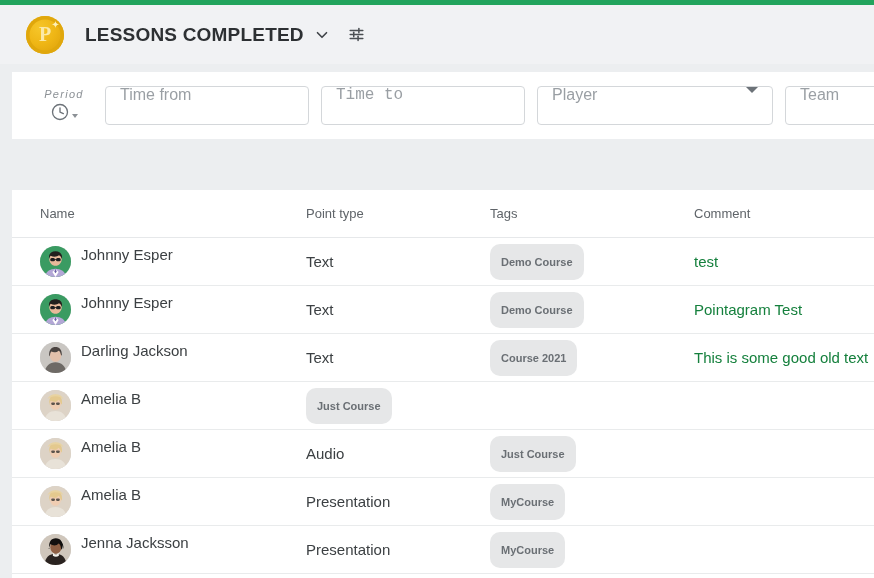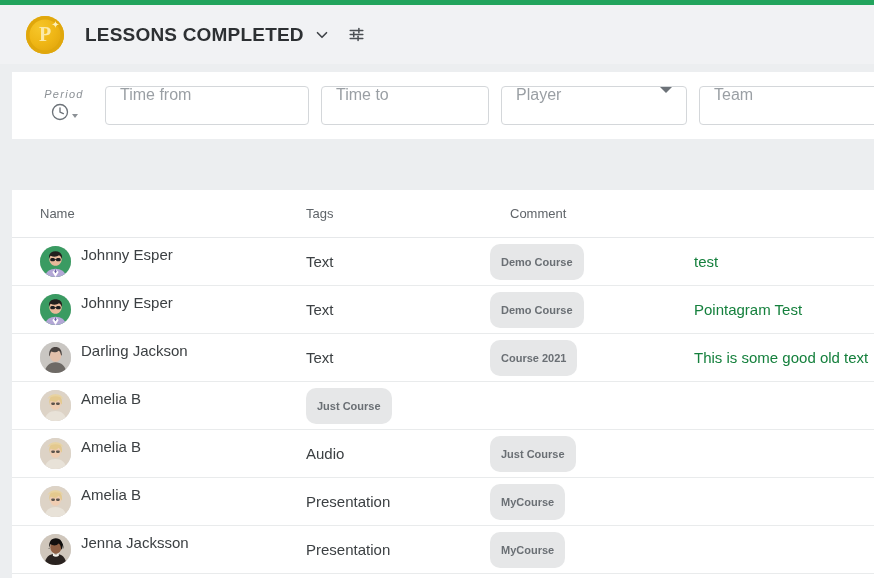--- a/index.html
+++ b/index.html
@@ -154,22 +154,22 @@
     flex: 0 0 auto;
     position: relative;
   }
   .field .field-text {
     font-size: 16px;
     color: #9a9fa4;
     line-height: 1;
     white-space: nowrap;
   }
   .field-timefrom { width: 204px; }
-  .field-timeto   { width: 168px; }
-  .field-player   { width: 186px; }
+  .field-timeto   { width: 204px; font-family: Liberation Mono, monospace; }
+  .field-player   { width: 236px; }
   .field-team     { width: 204px; }
 
   .select-caret {
     position: absolute;
     right: 14px;
     width: 0; height: 0;
     border-left: 6px solid transparent;
     border-right: 6px solid transparent;
     border-top: 6px solid #6c7278;
   }
@@ -311,20 +311,21 @@
 
     <div class="field field-team">
       <span class="field-text">Team</span>
     </div>
   </div>
 
   <div class="table-card">
 
     <div class="table-head">
       <div class="th col-name">Name</div>
+      <div class="th col-type">Point type</div>
       <div class="th col-tags">Tags</div>
       <div class="th col-comment">Comment</div>
     </div>
 
     <div id="rows-container">
         <div class="table-row">
           <div class="cell col-name">
             <span class="avatar">
               <svg viewBox="0 0 40 40">
                 <rect width="40" height="40" fill="#3a9b62"></rect>

